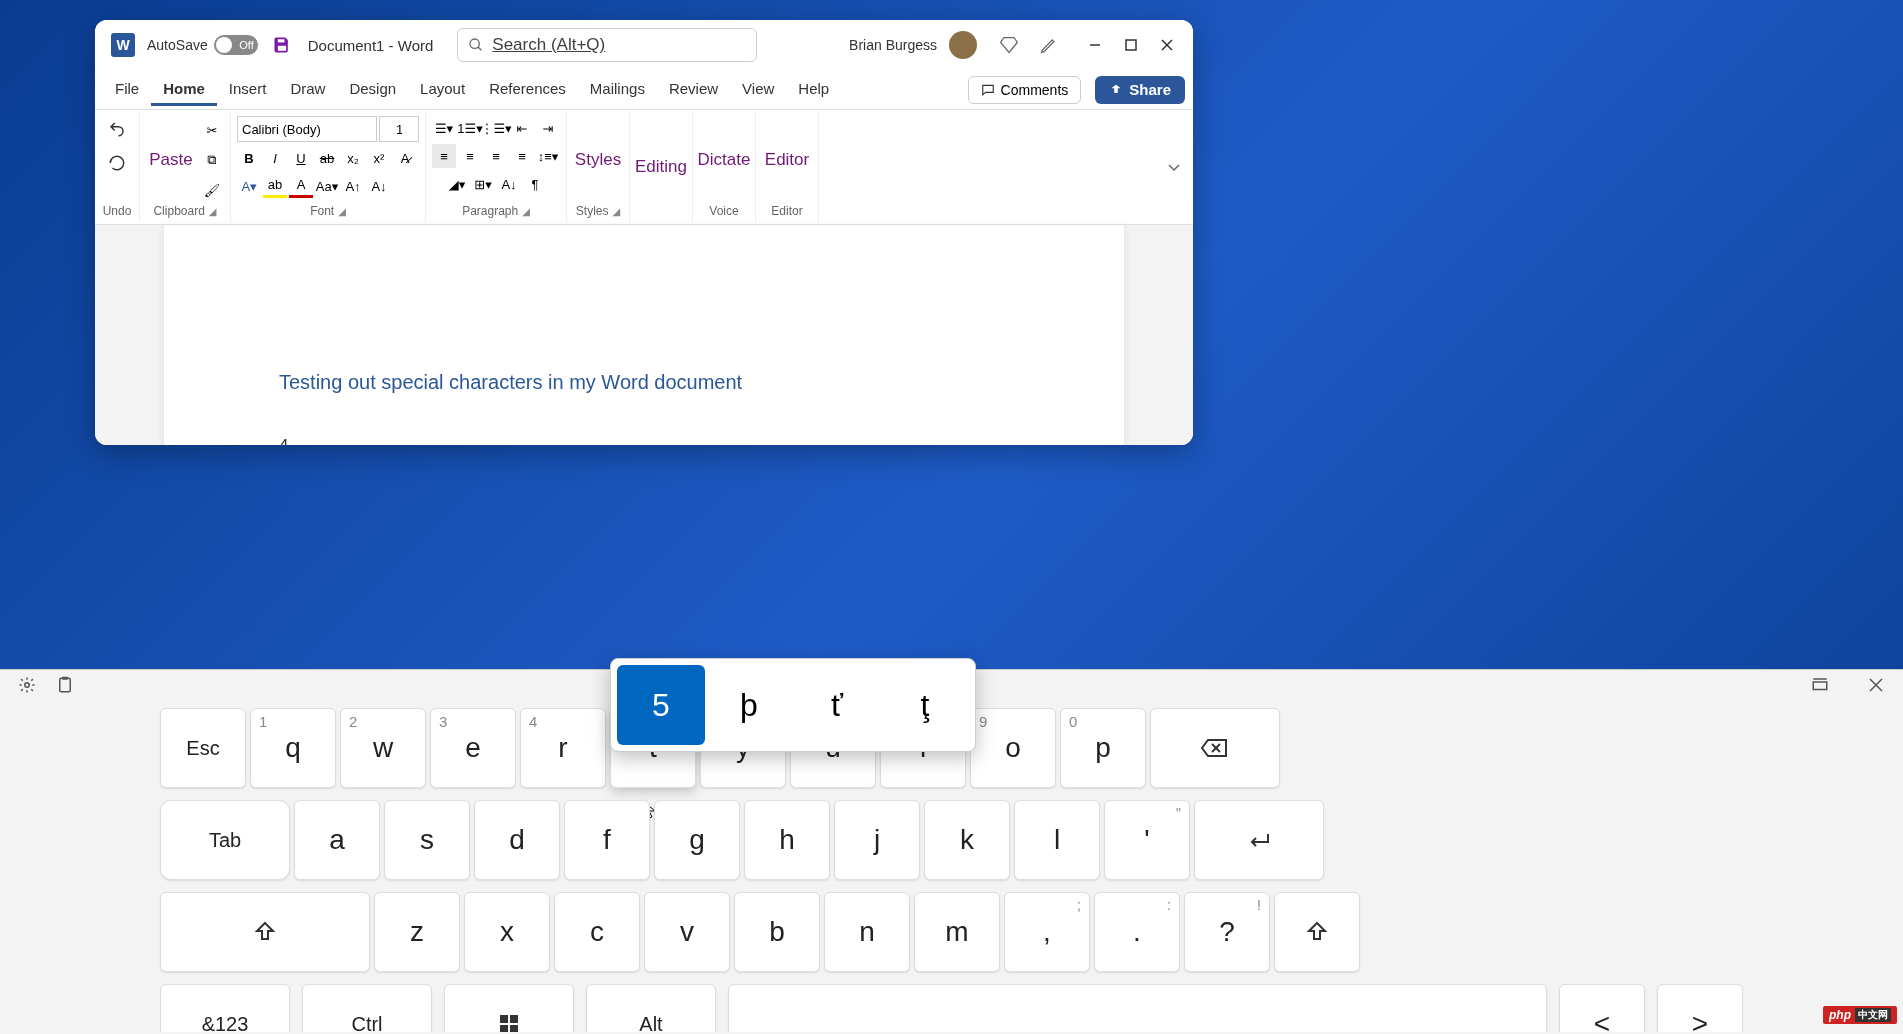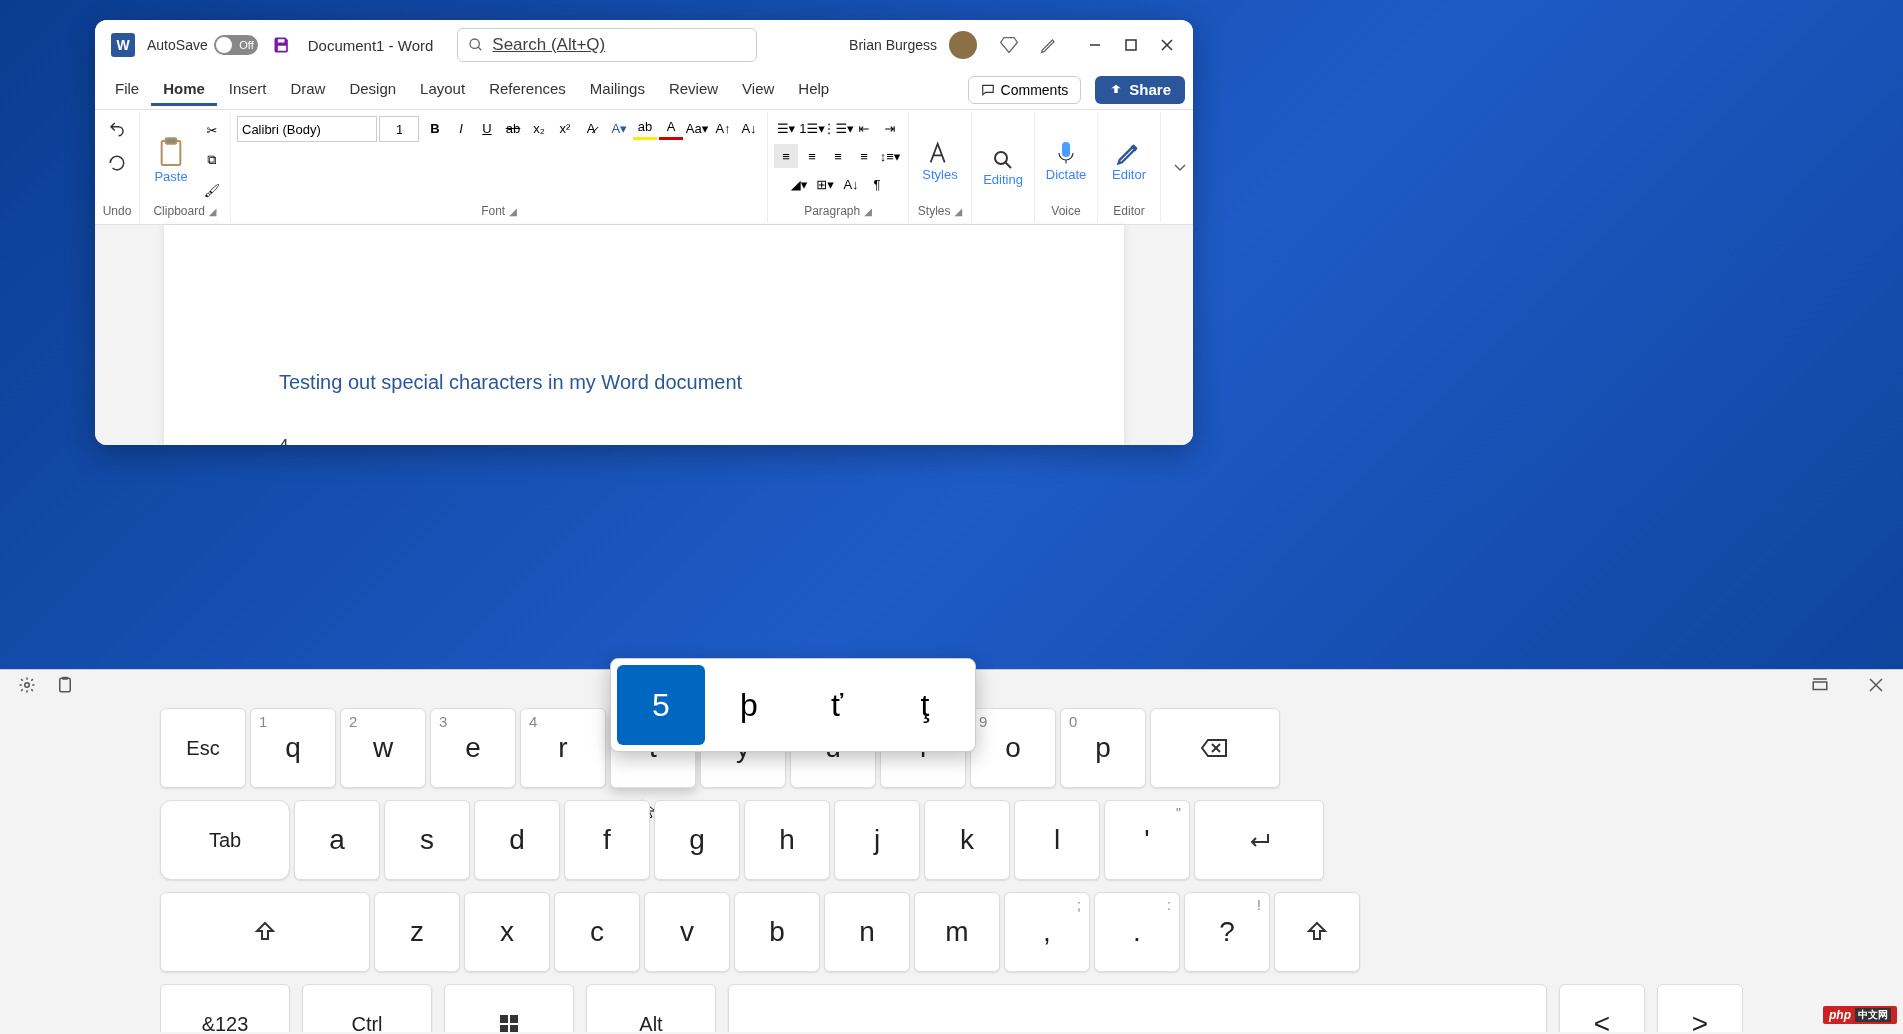--- a/index.html
+++ b/index.html
@@ -30,21 +30,21 @@
 .menu-item.active { font-weight: 600; border-bottom: 3px solid #2b579a; }
 .menu-right { margin-left: auto; display: flex; gap: 14px; justify-content: flex-end; }
 .comments-btn { border: 1px solid #ccc; border-radius: 6px; padding: 5px 12px; display: flex; align-items: center; gap: 6px; font-size: 14px; }
 .share-btn { background: #2b579a; color: #fff; border-radius: 6px; padding: 5px 14px; display: flex; align-items: center; gap: 6px; font-size: 15px; font-weight: 600; }
 
 .ribbon { display: flex; height: 115px; border-bottom: 1px solid #e0e0e0; padding: 2px 0; }
 .ribbon-group { display: flex; flex-direction: column; align-items: center; border-right: 1px solid #eee; padding: 4px 6px; }
 .ribbon-group-content { flex: 1; display: flex; align-items: center; gap: 4px; }
 .ribbon-group-label { font-size: 12px; color: #666; margin-top: auto; display: flex; align-items: center; gap: 4px; }
 .launcher { font-size: 10px; color: #888; }
-.rib-btn { padding: 4px; display: flex; flex-direction: column; align-items: center; justify-content: center; font-size: 13px; color: #3b82f6; }
+.rib-btn { padding: 4px; display: flex; flex-direction: row; align-items: center; justify-content: center; font-size: 17px; color: #701a75; }
 .rib-btn-big { width: 50px; }
 .undo-col { display:flex; flex-direction:column; gap:8px; align-items:center; }
 .font-select { width: 140px; height: 26px; border: 1px solid #ccc; font-size: 13px; padding: 0 4px; }
 .size-select { width: 40px; height: 26px; border: 1px solid #ccc; font-size: 13px; padding: 0 16px; }
 .font-row { display: flex; gap: 2px; align-items: center; }
 .small-btn { width: 24px; height: 24px; display: flex; align-items: center; justify-content: center; font-size: 13px; }
 .collapse-rib { margin-left: auto; padding: 0 12px; color: #666; align-self: center; }
 
 .doc-area { background: #f3f3f3; height: 220px; display: flex; justify-content: center; padding-top: 0; }
 .page { background: #fff; width: 960px; padding: 106px 115px 0; box-shadow: 0 2px 8px rgba(0,0,0,0.1); }
@@ -204,21 +204,21 @@
           <span class="small-btn">⧉</span>
           <span class="small-btn">🖌</span>
         </div>
       </div>
       <div class="ribbon-group-label">
           <span>Clipboard</span>
           <span class="launcher">◢</span>
         </div>
     </div>
     <div class="ribbon-group">
-      <div class="ribbon-group-content" style="flex-direction:row;gap:4px;align-items:flex-start;">
+      <div class="ribbon-group-content" style="flex-direction:column;gap:4px;align-items:flex-start;">
         <div class="font-row">
           <input class="font-select" value="Calibri (Body)" style="">
           <input class="size-select" value="11" style="">
         </div>
         <div class="font-row">
           <span class="small-btn">
               <b>B</b>
             </span>
           <span class="small-btn">
               <i>I</i>

